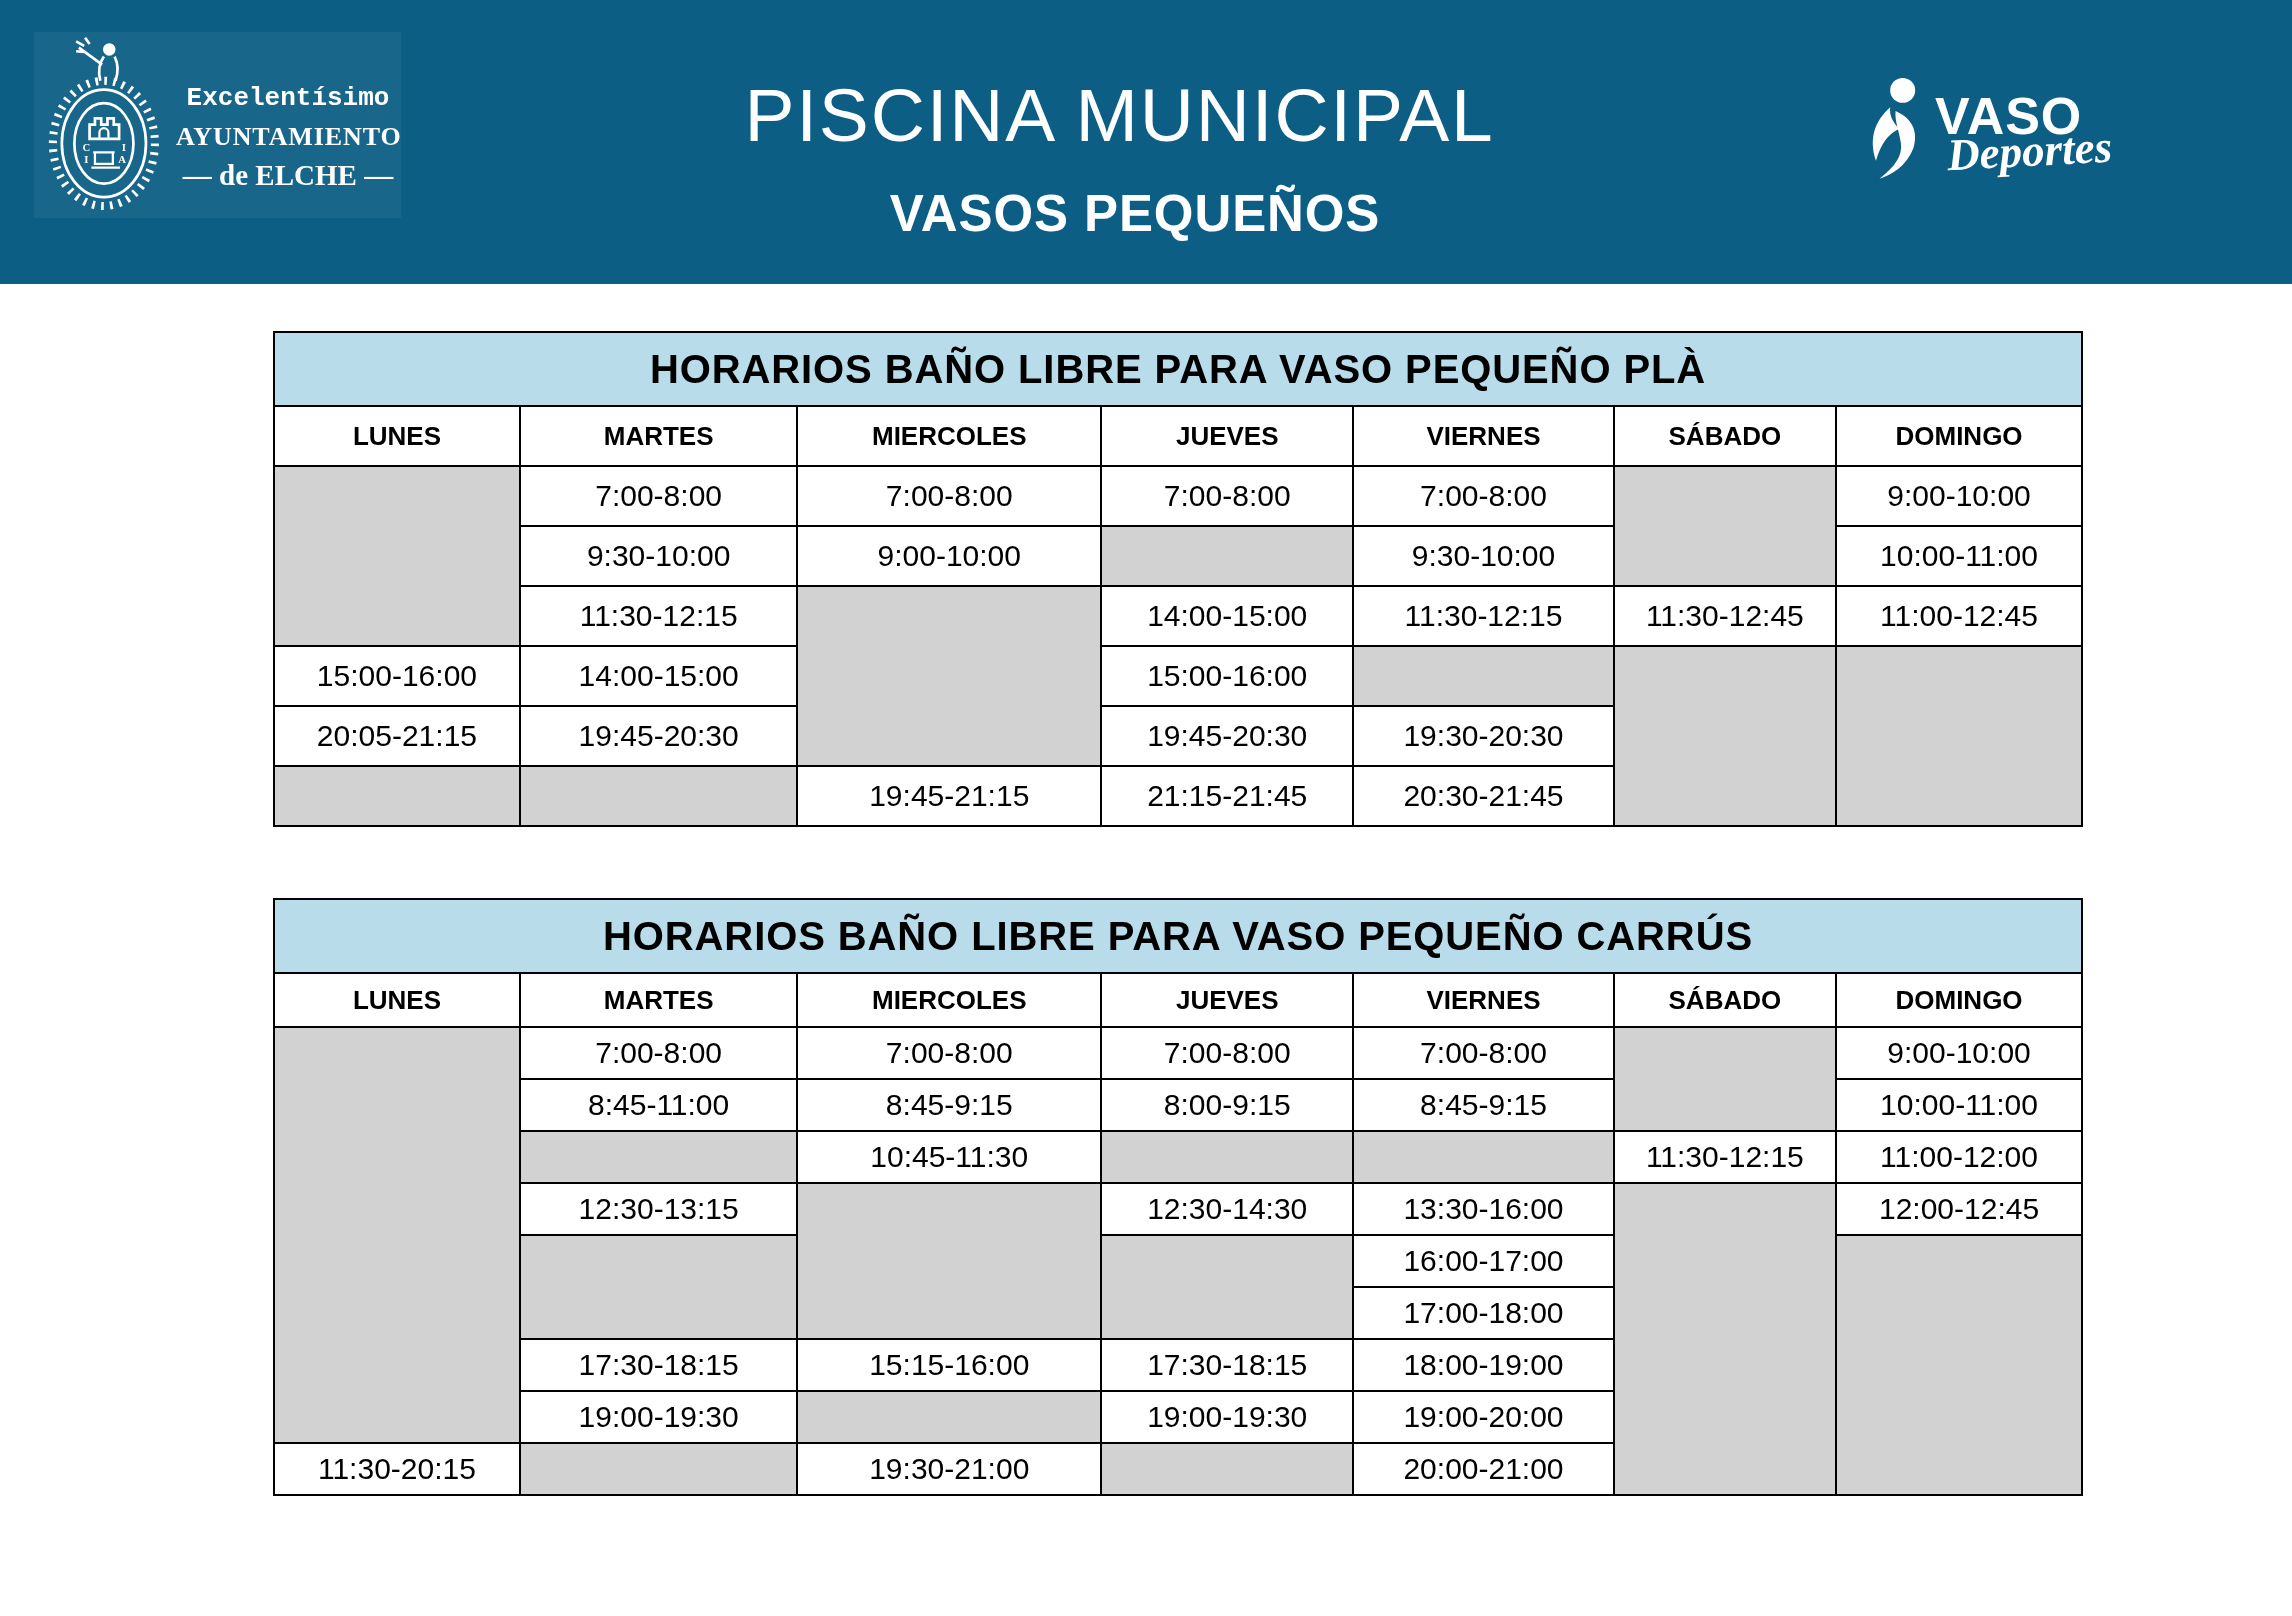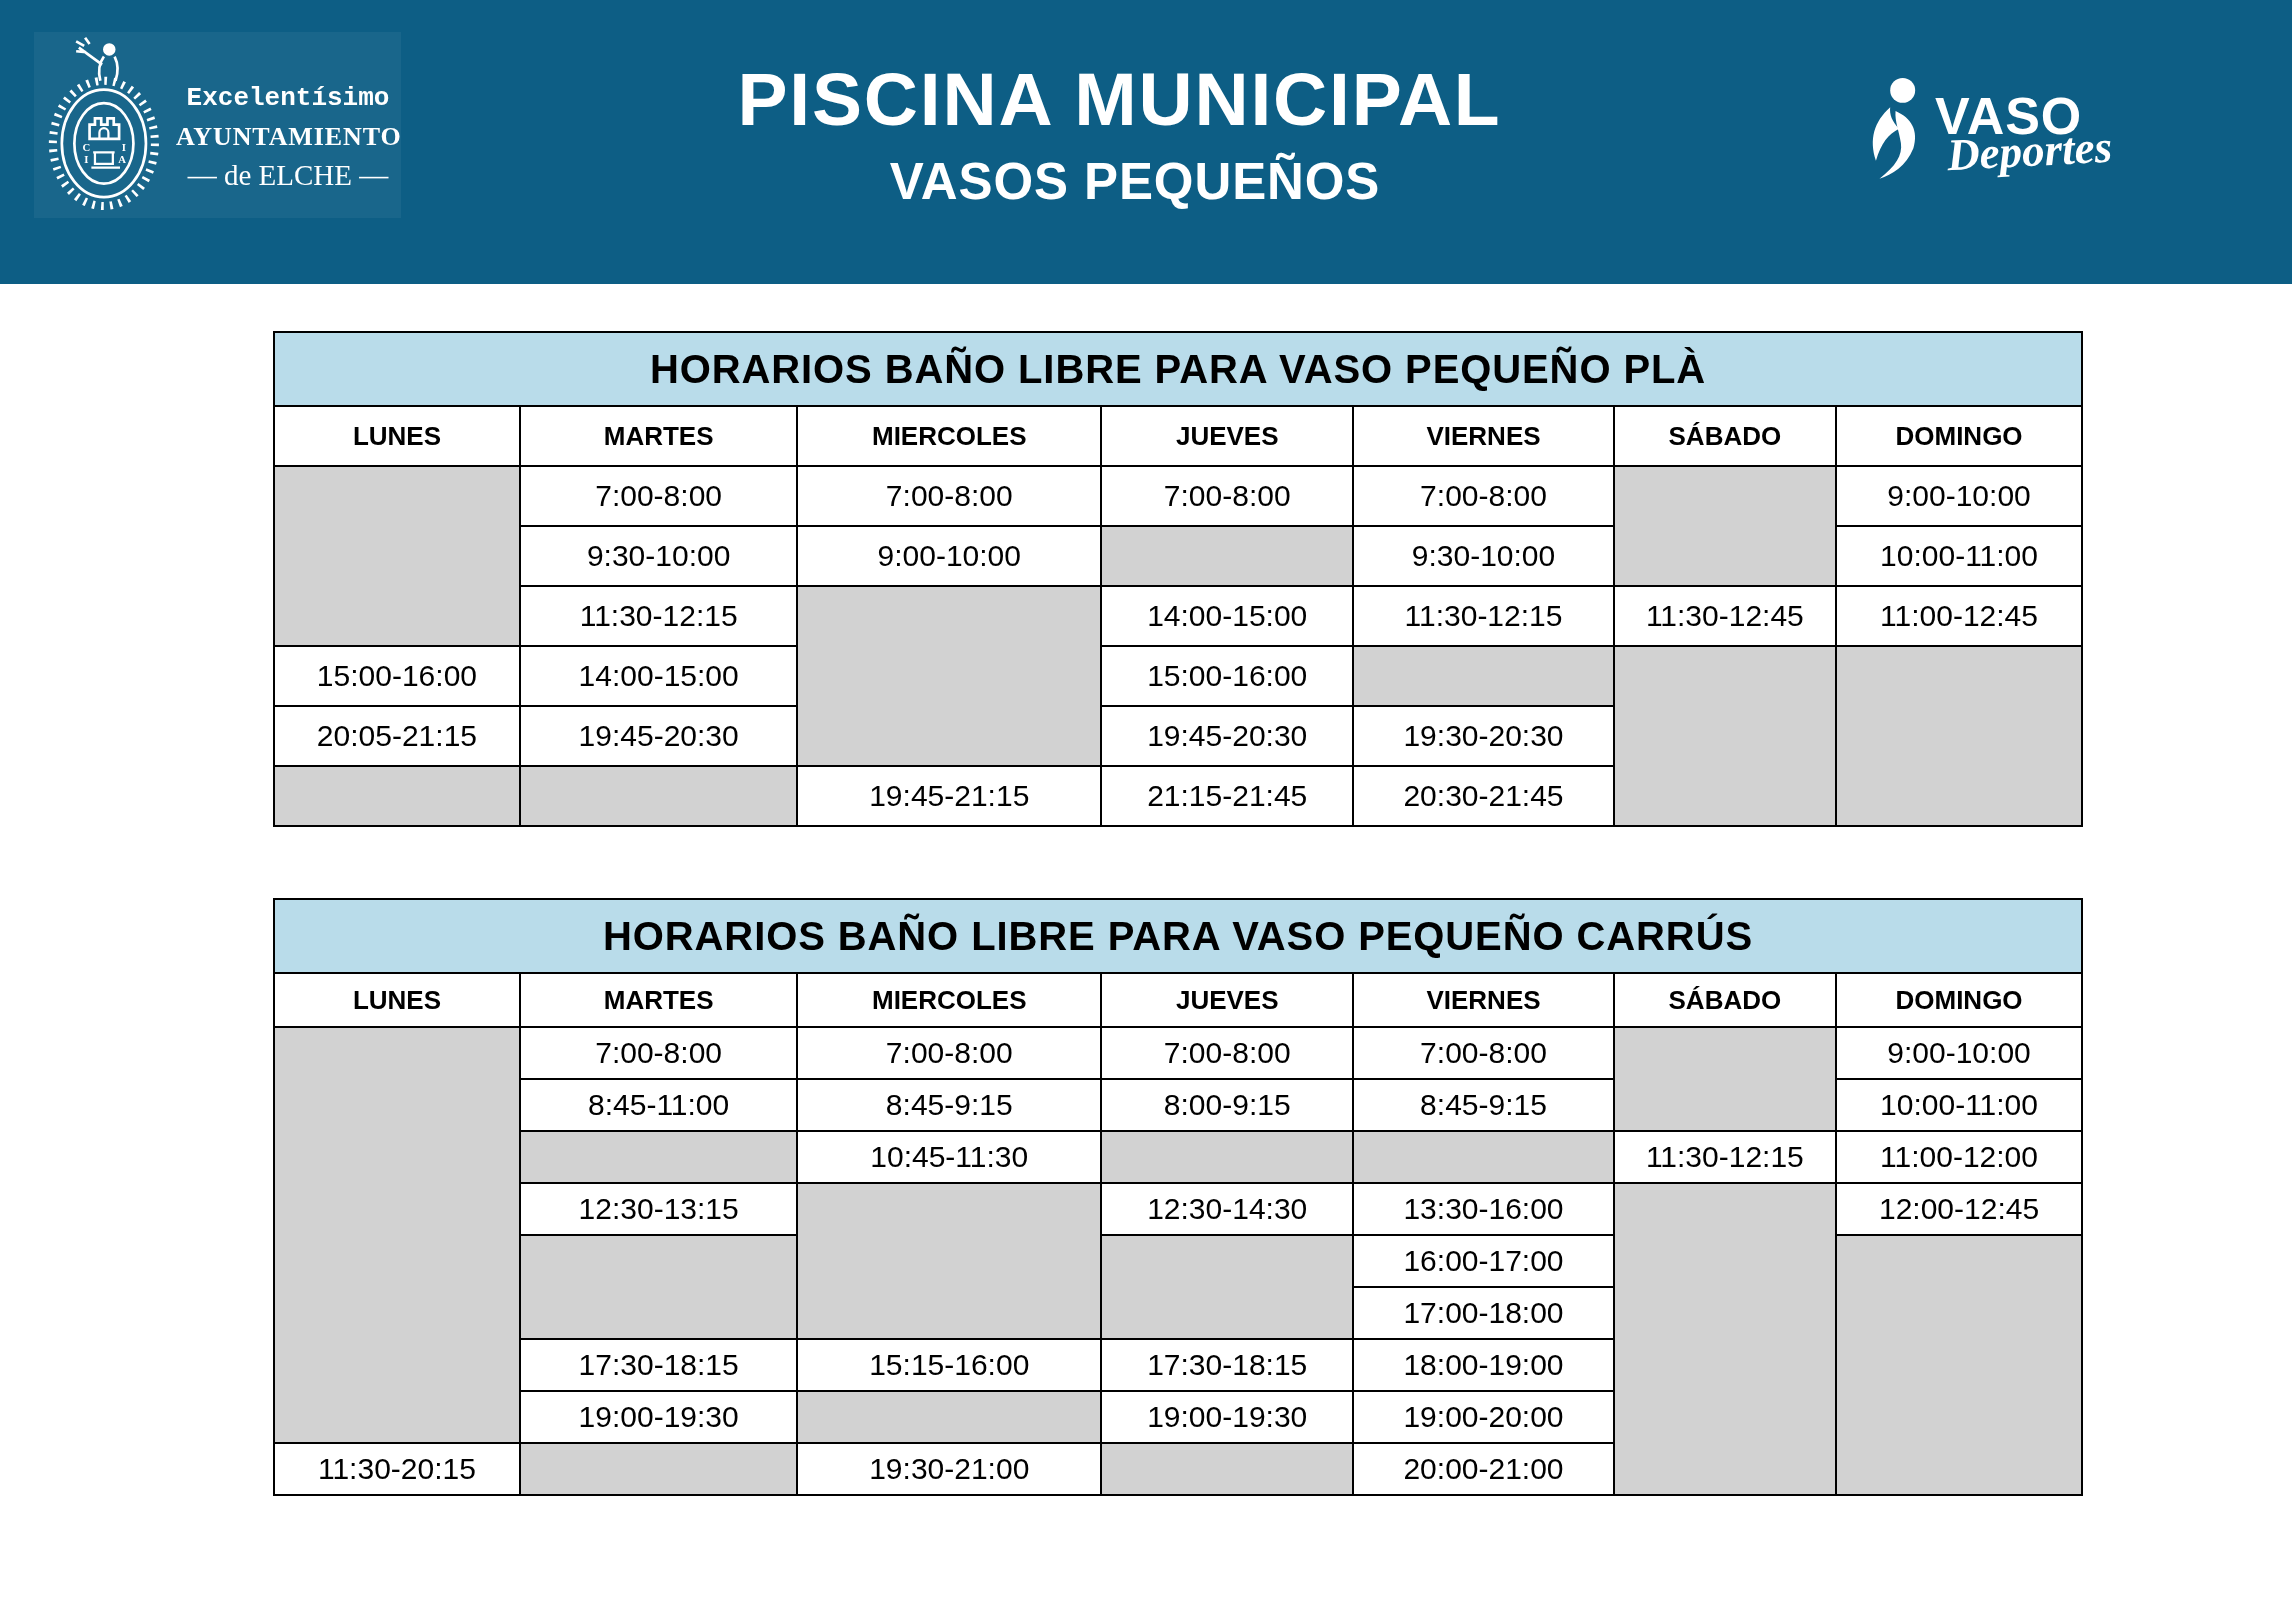--- a/index.html
+++ b/index.html
@@ -16,27 +16,27 @@
     position:absolute;left:34px;top:32px;width:367px;height:186px;
     background:rgba(255,255,255,0.05);
   }
   .crest{position:absolute;left:9px;top:3.6px;}
   .ayto-text{
     position:absolute;left:142px;top:47px;width:224px;
     color:#fff;font-family:"Liberation Serif","DejaVu Serif",serif;text-align:center;
   }
   .ayto-line1{font-size:26px;font-weight:bold;line-height:39px;font-family:Liberation Mono, monospace;}
   .ayto-line2{font-size:26px;font-weight:bold;letter-spacing:0.9px;line-height:38px;}
-  .ayto-line3{font-size:29px;font-weight:normal;line-height:39px;}
+  .ayto-line3{font-size:29px;font-weight:bold;line-height:39px;}
   .title-block{
     position:absolute;left:0;top:0;width:2239px;text-align:center;color:#fff;
   }
   .page-title{
-    margin:0;position:relative;top:56px;
-    font-size:75px;font-weight:bold;letter-spacing:1.8px;
+    margin:16px;position:relative;top:56px;
+    font-size:75px;font-weight:normal;letter-spacing:1.8px;
   }
   .page-subtitle{
     margin:0;position:relative;top:66px;
     font-size:51px;font-weight:bold;letter-spacing:0.9px;padding-left:31px;
   }
   .logo-right{position:absolute;left:1865px;top:73px;width:296px;height:134px;color:#fff;}
   .ed-icon{position:absolute;left:0;top:3.6px;}
   .ed-name{
     position:absolute;left:70px;top:12.5px;
     font-size:52px;font-weight:bold;letter-spacing:0.9px;

